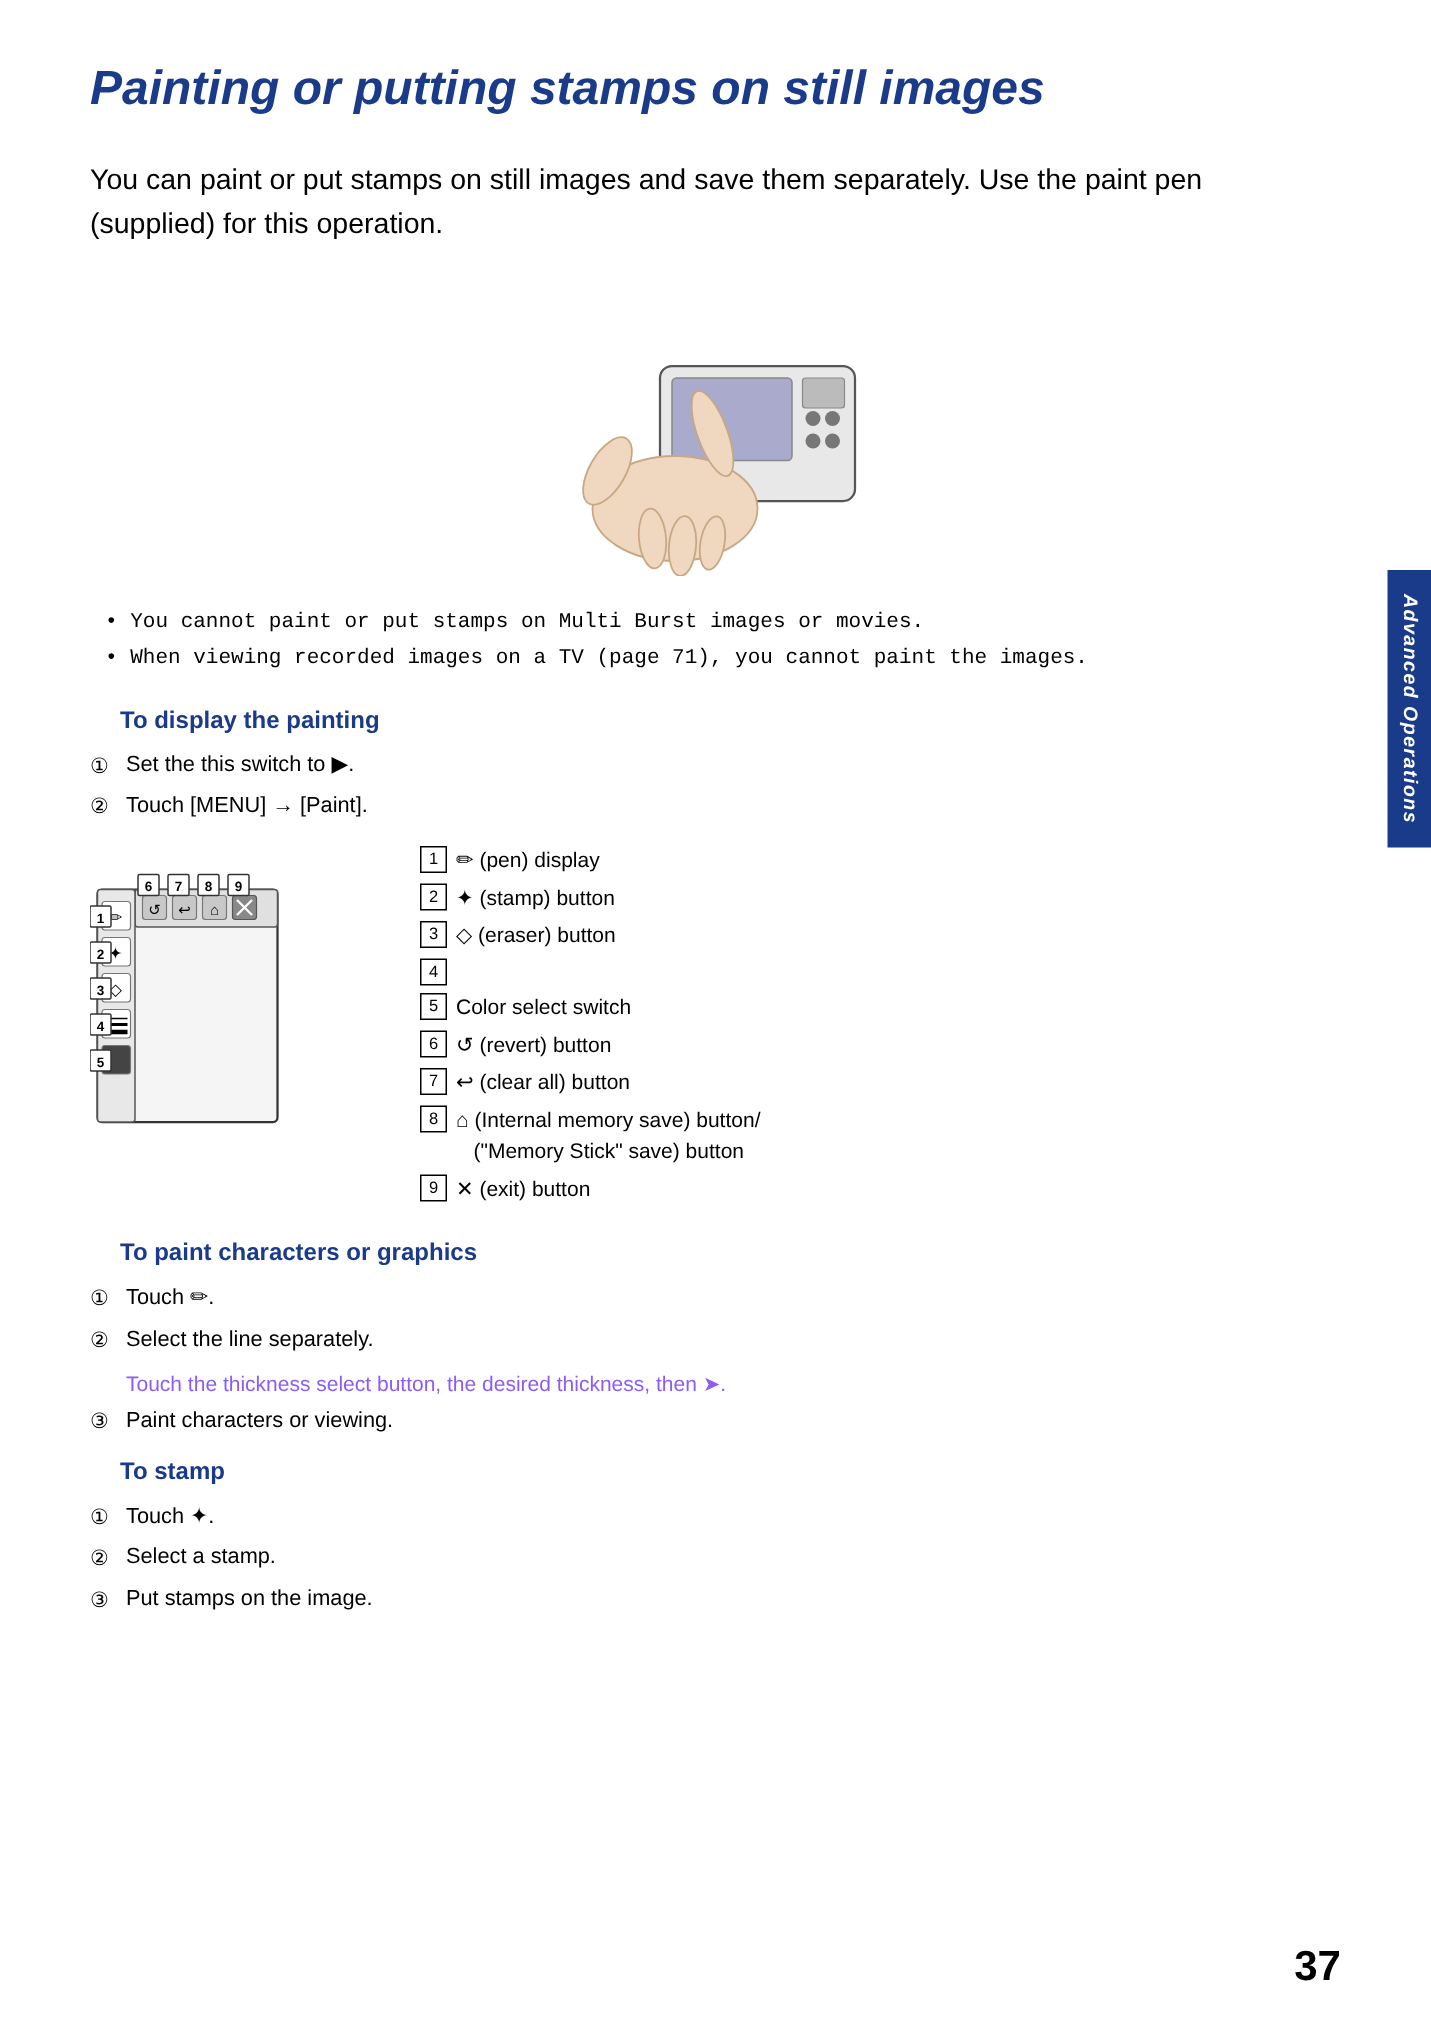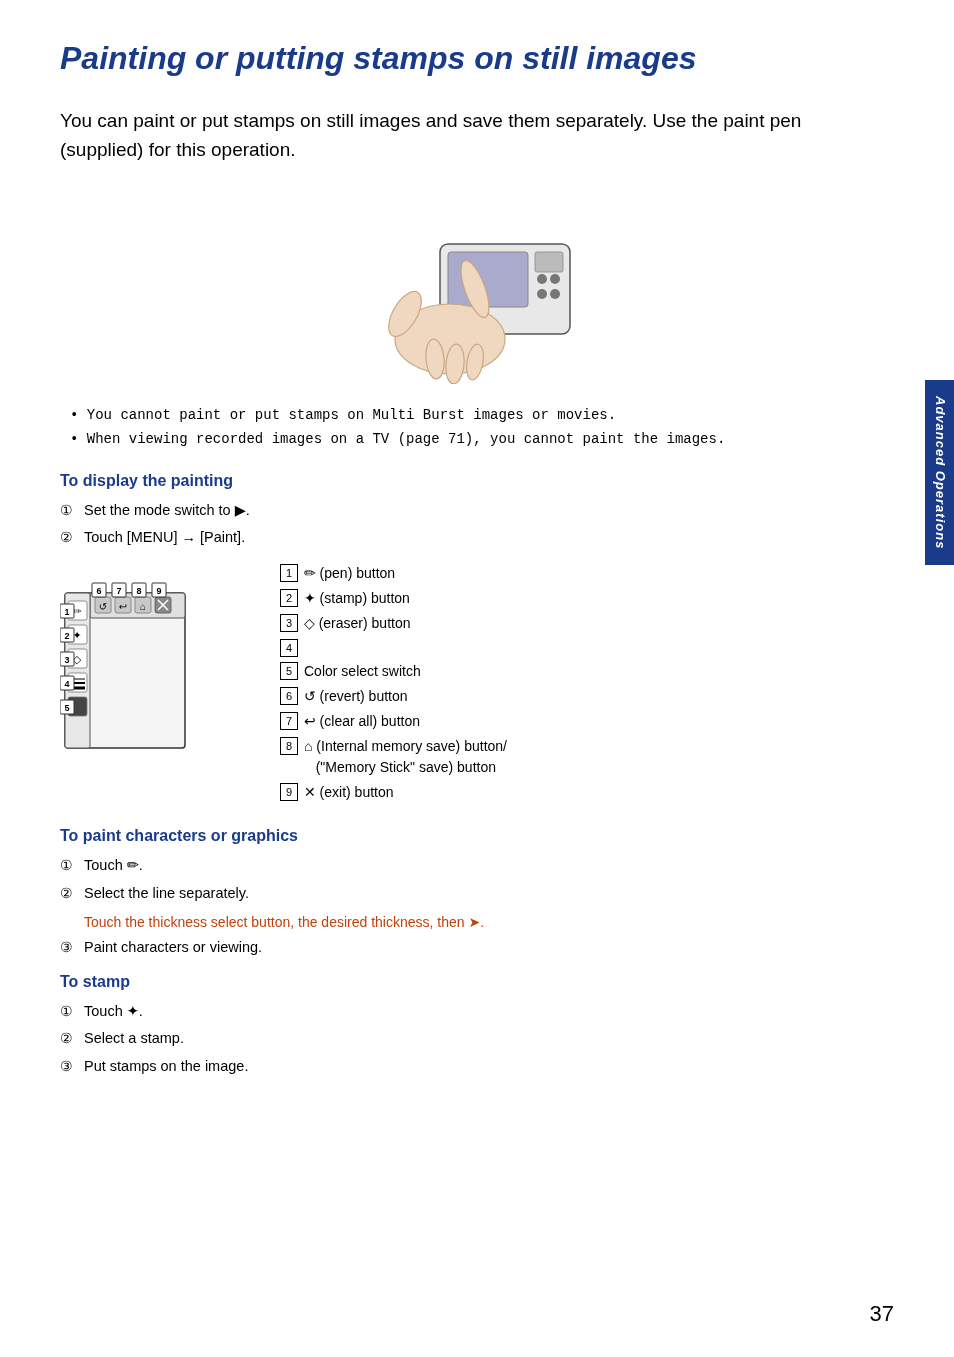--- a/index.html
+++ b/index.html
@@ -47,20 +47,21 @@
     }
     .bullets p {
       padding-left: 10px;
     }
     .section-heading {
       font-size: 16px;
       font-weight: bold;
       color: #1a3a8a;
       margin-bottom: 10px;
       margin-top: 10px;
+      margin-left: 20px;
     }
     .step-list {
       list-style: none;
       margin-bottom: 14px;
     }
     .step-list li {
       margin-bottom: 6px;
       font-size: 14.5px;
       line-height: 1.5;
       padding-left: 24px;
@@ -116,30 +117,30 @@
       font-size: 13px;
       font-style: italic;
       padding: 16px 8px;
       font-weight: bold;
       letter-spacing: 1px;
     }
     .page-number {
       position: absolute;
       bottom: 30px;
       right: 60px;
-      font-size: 22px;
-      font-weight: normal;
+      font-size: 28px;
+      font-weight: bold;
     }
     .sub-step {
       padding-left: 24px;
       font-size: 14px;
       line-height: 1.6;
       margin-top: 3px;
       margin-bottom: 4px;
-      color: #c2410c;
+      color: #8b5cf6;
     }
     .circle-num {
       font-size: 14px;
     }
   </style>
 </head>
 <body>
 
 <div class="page">
 
@@ -178,21 +179,21 @@
   <div class="bullets">
     <p>• <span>You cannot paint or put stamps on Multi Burst images or movies.</span></p>
     <p>• <span>When viewing recorded images on a TV (page 71), you cannot paint the images.</span></p>
   </div>
 
   <div class="section-heading">To display the painting</div>
 
   <ol class="step-list" style="list-style:none;">
     <li>
       <span class="step-num circle-num">①</span>
-      <span>Set the mode switch to ▶.</span>
+      <span>Set the this switch to ▶.</span>
     </li>
     <li>
       <span class="step-num circle-num">②</span>
       <span>Touch [MENU] → [Paint].</span>
     </li>
   </ol>
 
   <div class="paint-interface">
 
     <div class="ui-diagram">
@@ -257,21 +258,21 @@
 
         <text x="43" y="47" text-anchor="middle" font-size="10">↺</text>
         <text x="63" y="47" text-anchor="middle" font-size="10">↩</text>
         <text x="83" y="47" text-anchor="middle" font-size="10">⌂</text>
       </svg>
     </div>
 
     <div class="legend">
       <div class="legend-item">
         <span class="num-badge">1</span>
-        <span>✏ (pen) button</span>
+        <span>✏ (pen) display</span>
       </div>
       <div class="legend-item">
         <span class="num-badge">2</span>
         <span>✦ (stamp) button</span>
       </div>
       <div class="legend-item">
         <span class="num-badge">3</span>
         <span>◇ (eraser) button</span>
       </div>
       <div class="legend-item">

